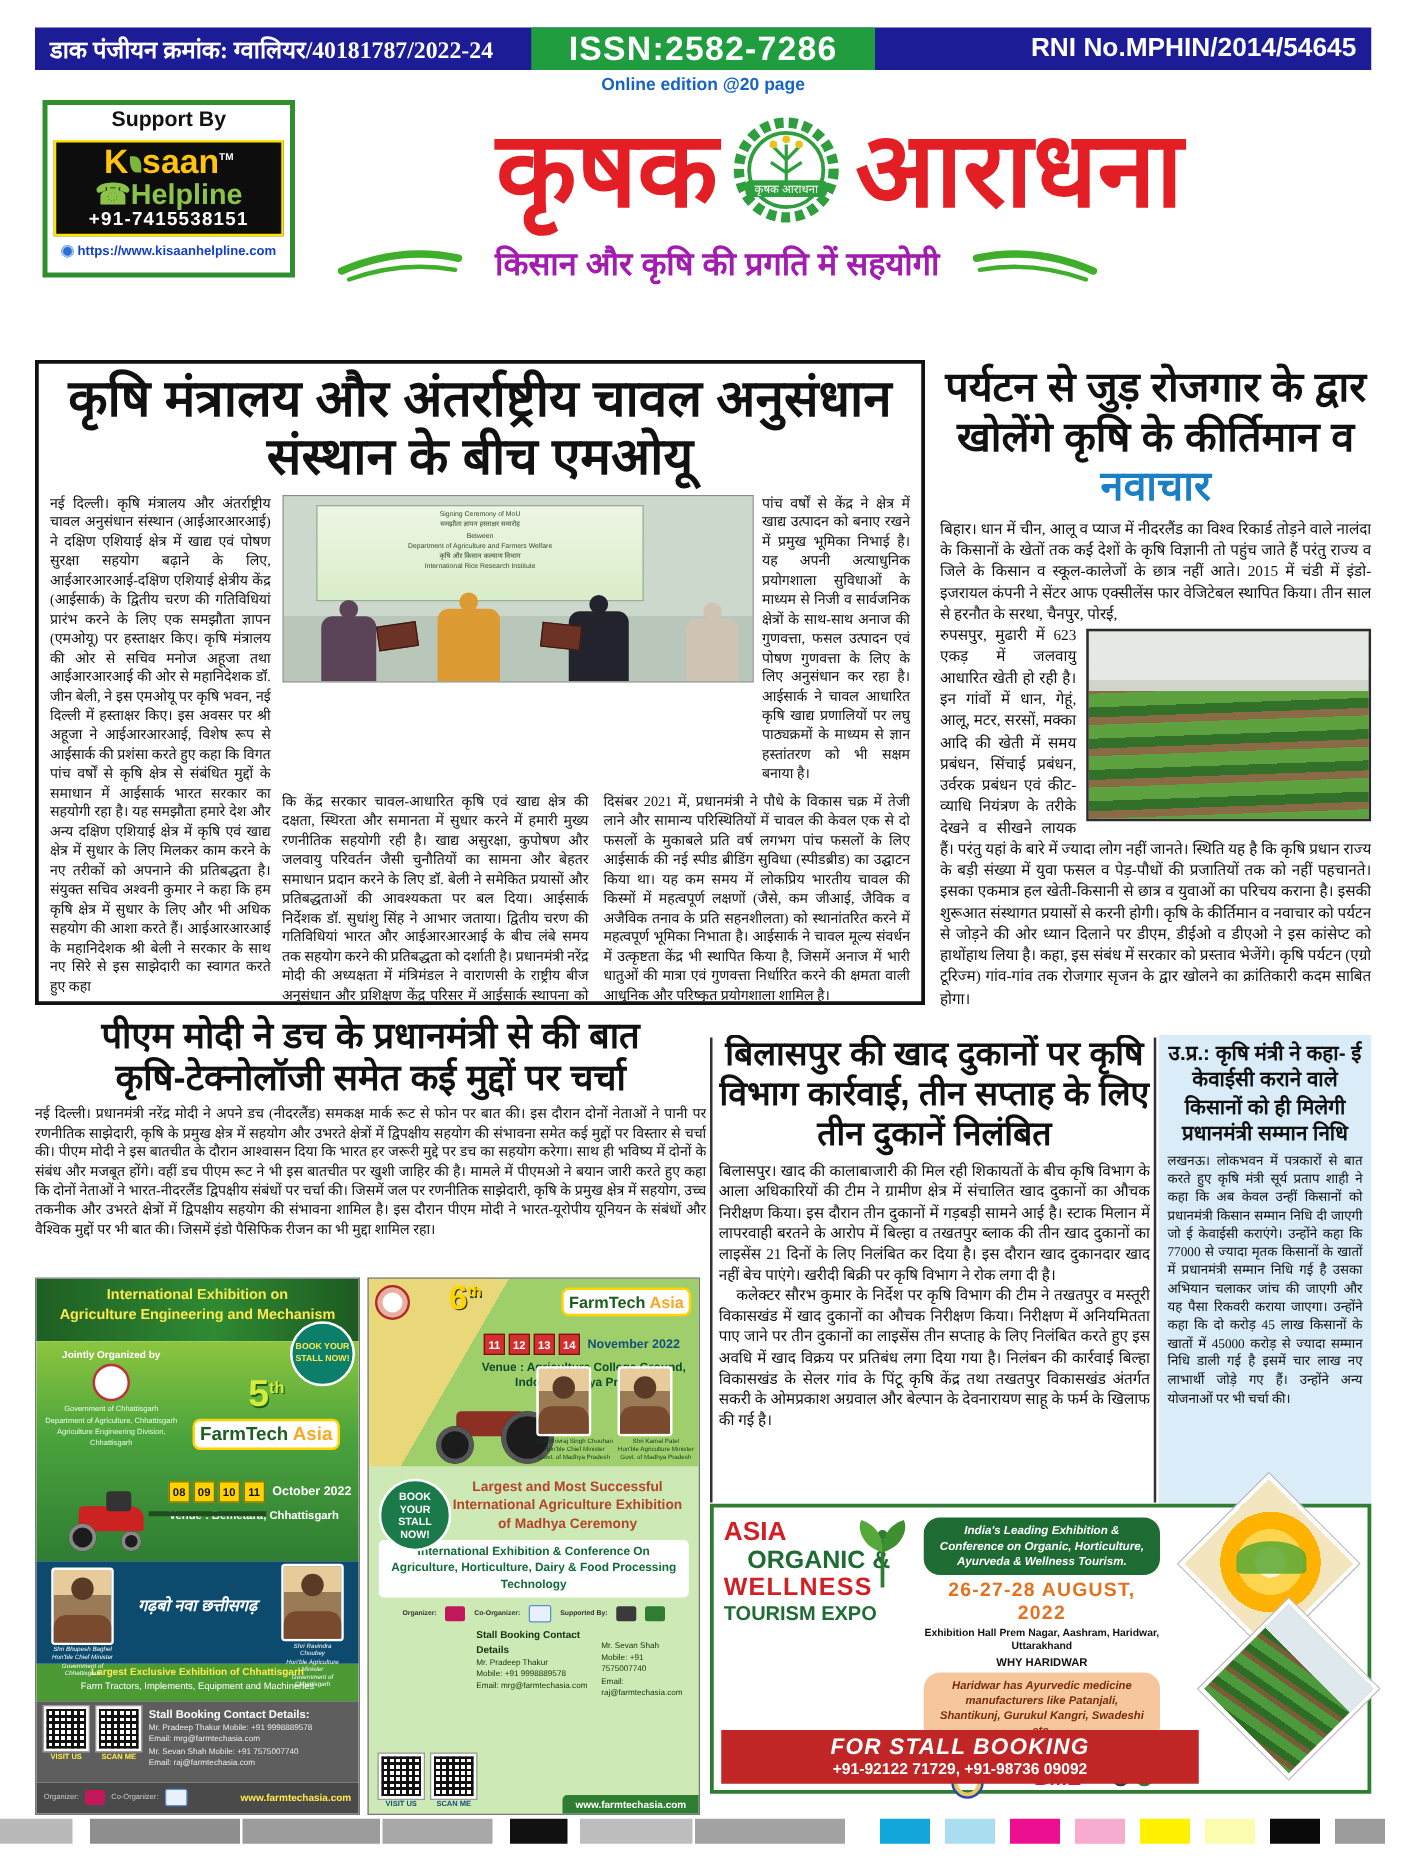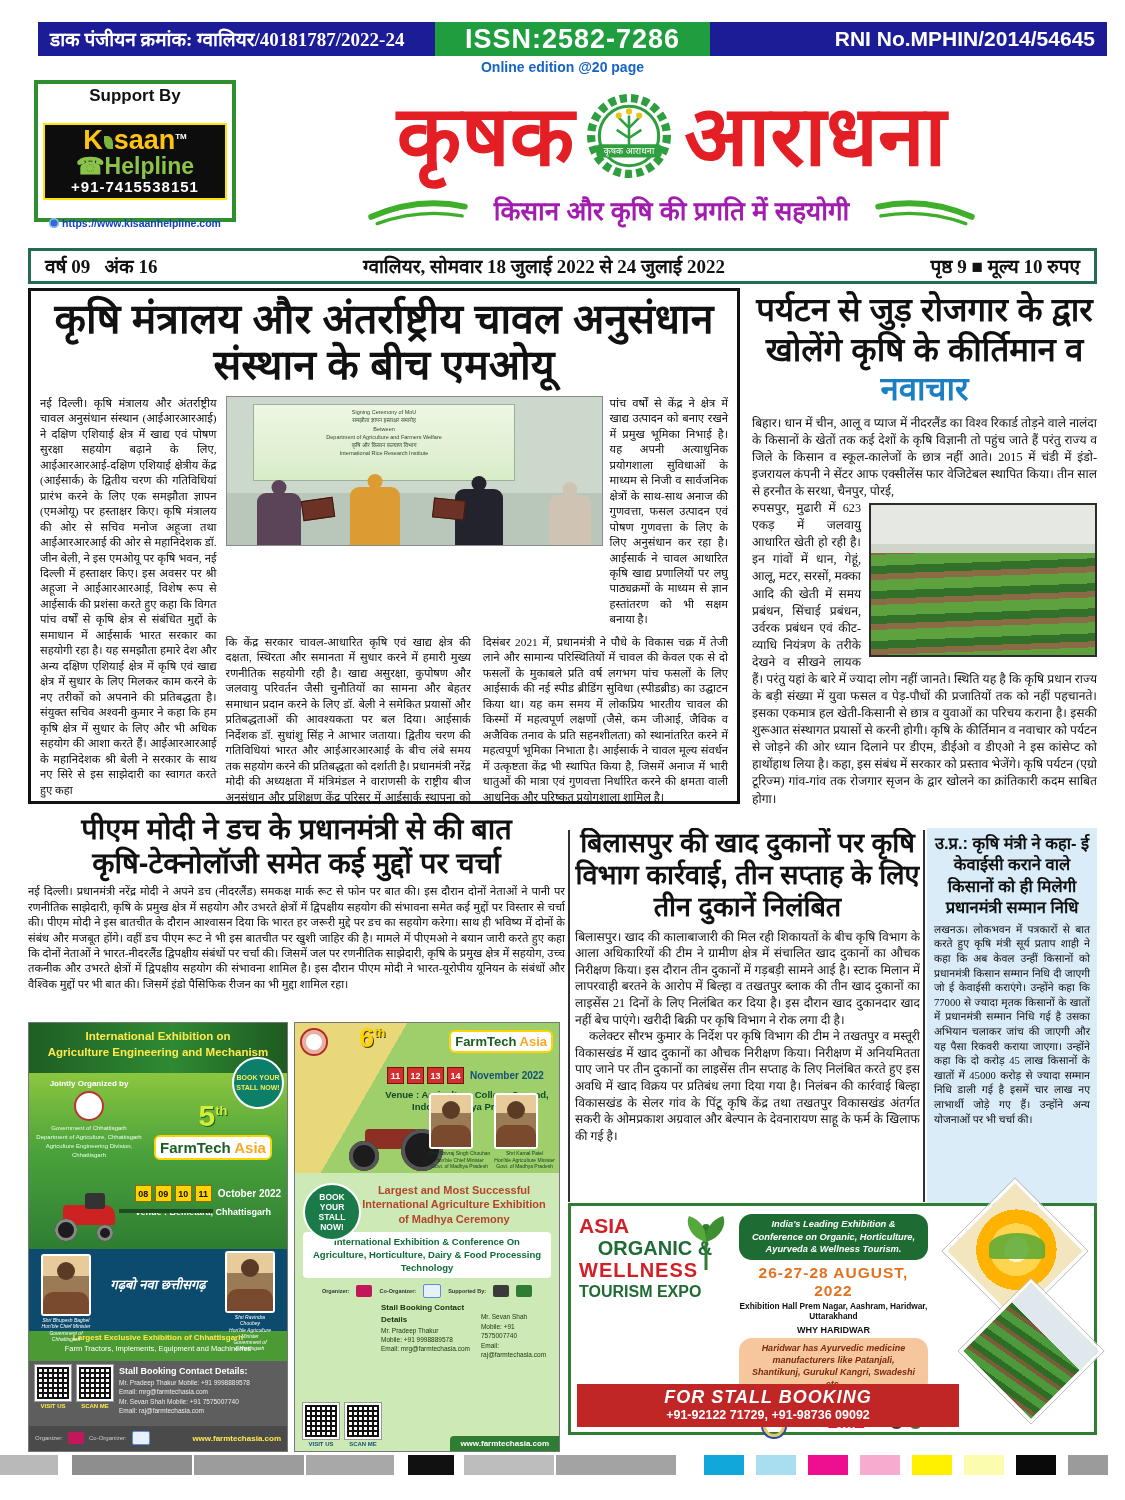--- a/index.html
+++ b/index.html
@@ -1,45 +1,45 @@
 <!DOCTYPE html>
 <html><head>
 <meta charset="utf-8">
 <style>
   html,body{margin:0;padding:0;background:#fff;}
   .page{position:relative;width:1125px;height:1500px;background:#fff;overflow:hidden;
         font-family:"Liberation Serif",serif;color:#111;}
   .abs{position:absolute;}
   .just{text-align:justify;}
   
-  .topbar{left:38px;top:22px;width:1069px;height:34px;background:#1c1c96;color:#fff;
+  .topbar{left:28px;top:22px;width:1069px;height:34px;background:#1c1c96;color:#fff;
           display:flex;align-items:center;font-weight:bold;}
   .topbar .postal{flex:1;padding-left:12px;font-size:19px;}
   .topbar .issn{background:#1f9d3f;height:100%;display:flex;align-items:center;
                 padding:0 30px;font-size:27px;letter-spacing:1px;font-family:"Liberation Sans",sans-serif;}
   .topbar .rni{flex:1;text-align:right;padding-right:12px;font-size:21px;font-family:"Liberation Sans",sans-serif;}
   .online{left:0;top:59px;width:100%;text-align:center;color:#1663c7;font-weight:bold;
           font-size:14px;font-family:"Liberation Sans",sans-serif;}
   
   .support{left:34px;top:80px;width:202px;height:142px;border:4px solid #2f8f2f;background:#fff;
            box-sizing:border-box;text-align:center;font-family:"Liberation Sans",sans-serif;}
   .support .sb{font-weight:bold;font-size:17px;margin-top:2px;}
-  .brandbox{margin:17px 5px;background:#0d0d0d;border:2px solid #ffe400;padding:1px 2px 3px;}
+  .brandbox{margin:6px 5px;background:#0d0d0d;border:2px solid #ffe400;padding:1px 2px 3px;}
   .brandbox .l1{font-weight:bold;font-size:27px;color:#ffc412;line-height:1.05;}
   .leaf-dot{display:inline-block;width:9px;height:13px;background:#7cb63a;border-radius:0 60% 0 60%;margin:0 1px;}
   .brandbox .tm{font-size:8px;color:#fff;vertical-align:super;}
   .brandbox .l2{font-weight:bold;font-size:23px;color:#8bc34a;line-height:1.05;}
   .brandbox .l3{font-weight:bold;font-size:15px;color:#fff;letter-spacing:1px;}
   .support .url{color:#1440c8;font-weight:bold;font-size:10.5px;margin-top:3px;display:flex;align-items:center;justify-content:center;gap:3px;}
   .globe{display:inline-block;width:10px;height:10px;border-radius:50%;background:#2b6fd4;
          box-shadow:inset 0 0 0 1.5px #9cc0f0;}
   
   .mast{left:246px;top:82px;width:851px;height:108px;display:flex;align-items:center;justify-content:center;gap:12px;}
   .mast .word{color:#e31e24;font-weight:bold;font-size:84px;font-family:"Liberation Sans",sans-serif;line-height:1;}
-  .tagrow{left:246px;top:192px;width:851px;display:flex;align-items:center;justify-content:center;gap:16px;}
+  .tagrow{left:260px;top:192px;width:851px;display:flex;align-items:center;justify-content:flex-start;gap:16px;}
   .tagline{color:#a21caf;font-weight:bold;font-size:26px;font-family:"Liberation Sans",sans-serif;}
   
   .dateline{left:28px;top:248px;width:1069px;height:36px;border:3px solid #256b4f;box-sizing:border-box;
             display:flex;align-items:center;justify-content:space-between;padding:0 14px;
             font-weight:bold;font-size:19px;}
   
   .mainbox{left:28px;top:288px;width:712px;height:516px;border:3px solid #111;box-sizing:border-box;
            padding:4px 9px;overflow:hidden;}
   .lead-h{font-family:"Liberation Sans",sans-serif;font-weight:bold;font-size:41px;line-height:1.12;
           text-align:center;margin:2px 0 7px;}
@@ -249,25 +249,20 @@
       <path d="M5 28 Q 60 4 115 16" stroke="#3fae2a" stroke-width="7" fill="none" stroke-linecap="round"></path>
       <path d="M12 36 Q 62 18 112 27" stroke="#3fae2a" stroke-width="4" fill="none" stroke-linecap="round"></path>
     </svg>
     <span class="tagline">किसान और कृषि की प्रगति में सहयोगी</span>
     <svg width="120" height="34" viewBox="0 0 120 40">
       <path d="M5 16 Q 60 4 115 28" stroke="#3fae2a" stroke-width="7" fill="none" stroke-linecap="round"></path>
       <path d="M8 27 Q 58 18 108 36" stroke="#3fae2a" stroke-width="4" fill="none" stroke-linecap="round"></path>
     </svg>
   </div>
 
-  <div class="abs dateline">
-    <span><span>वर्ष 09</span>&nbsp;&nbsp;&nbsp;<span>अंक 16</span></span>
-    <span>ग्वालियर, सोमवार 18 जुलाई 2022 से 24 जुलाई 2022</span>
-    <span>पृष्ठ 9 ■ मूल्य 10 रुपए</span>
-  </div>
 
   <div class="abs mainbox">
     <div class="lead-h">कृषि मंत्रालय और अंतर्राष्ट्रीय चावल अनुसंधान संस्थान के बीच एमओयू</div>
     <div class="lead-body just">
       <div class="lead-c1">नई दिल्ली। कृषि मंत्रालय और अंतर्राष्ट्रीय चावल अनुसंधान संस्थान (आईआरआरआई) ने दक्षिण एशियाई क्षेत्र में खाद्य एवं पोषण सुरक्षा सहयोग बढ़ाने के लिए, आईआरआरआई-दक्षिण एशियाई क्षेत्रीय केंद्र (आईसार्क) के द्वितीय चरण की गतिविधियां प्रारंभ करने के लिए एक समझौता ज्ञापन (एमओयू) पर हस्ताक्षर किए। कृषि मंत्रालय की ओर से सचिव मनोज अहूजा तथा आईआरआरआई की ओर से महानिदेशक डॉ. जीन बेली, ने इस एमओयू पर कृषि भवन, नई दिल्ली में हस्ताक्षर किए। इस अवसर पर श्री अहूजा ने आईआरआरआई, विशेष रूप से आईसार्क की प्रशंसा करते हुए कहा कि विगत पांच वर्षों से कृषि क्षेत्र से संबंधित मुद्दों के समाधान में आईसार्क भारत सरकार का सहयोगी रहा है। यह समझौता हमारे देश और अन्य दक्षिण एशियाई क्षेत्र में कृषि एवं खाद्य क्षेत्र में सुधार के लिए मिलकर काम करने के नए तरीकों को अपनाने की प्रतिबद्धता है। संयुक्त सचिव अश्वनी कुमार ने कहा कि हम कृषि क्षेत्र में सुधार के लिए और भी अधिक सहयोग की आशा करते हैं। आईआरआरआई के महानिदेशक श्री बेली ने सरकार के साथ नए सिरे से इस साझेदारी का स्वागत करते हुए कहा</div>
       <div class="lead-r">
         <div class="lead-top">
           <div class="lead-photo">
             <div class="screen">
               <div>Signing Ceremony of MoU</div>

